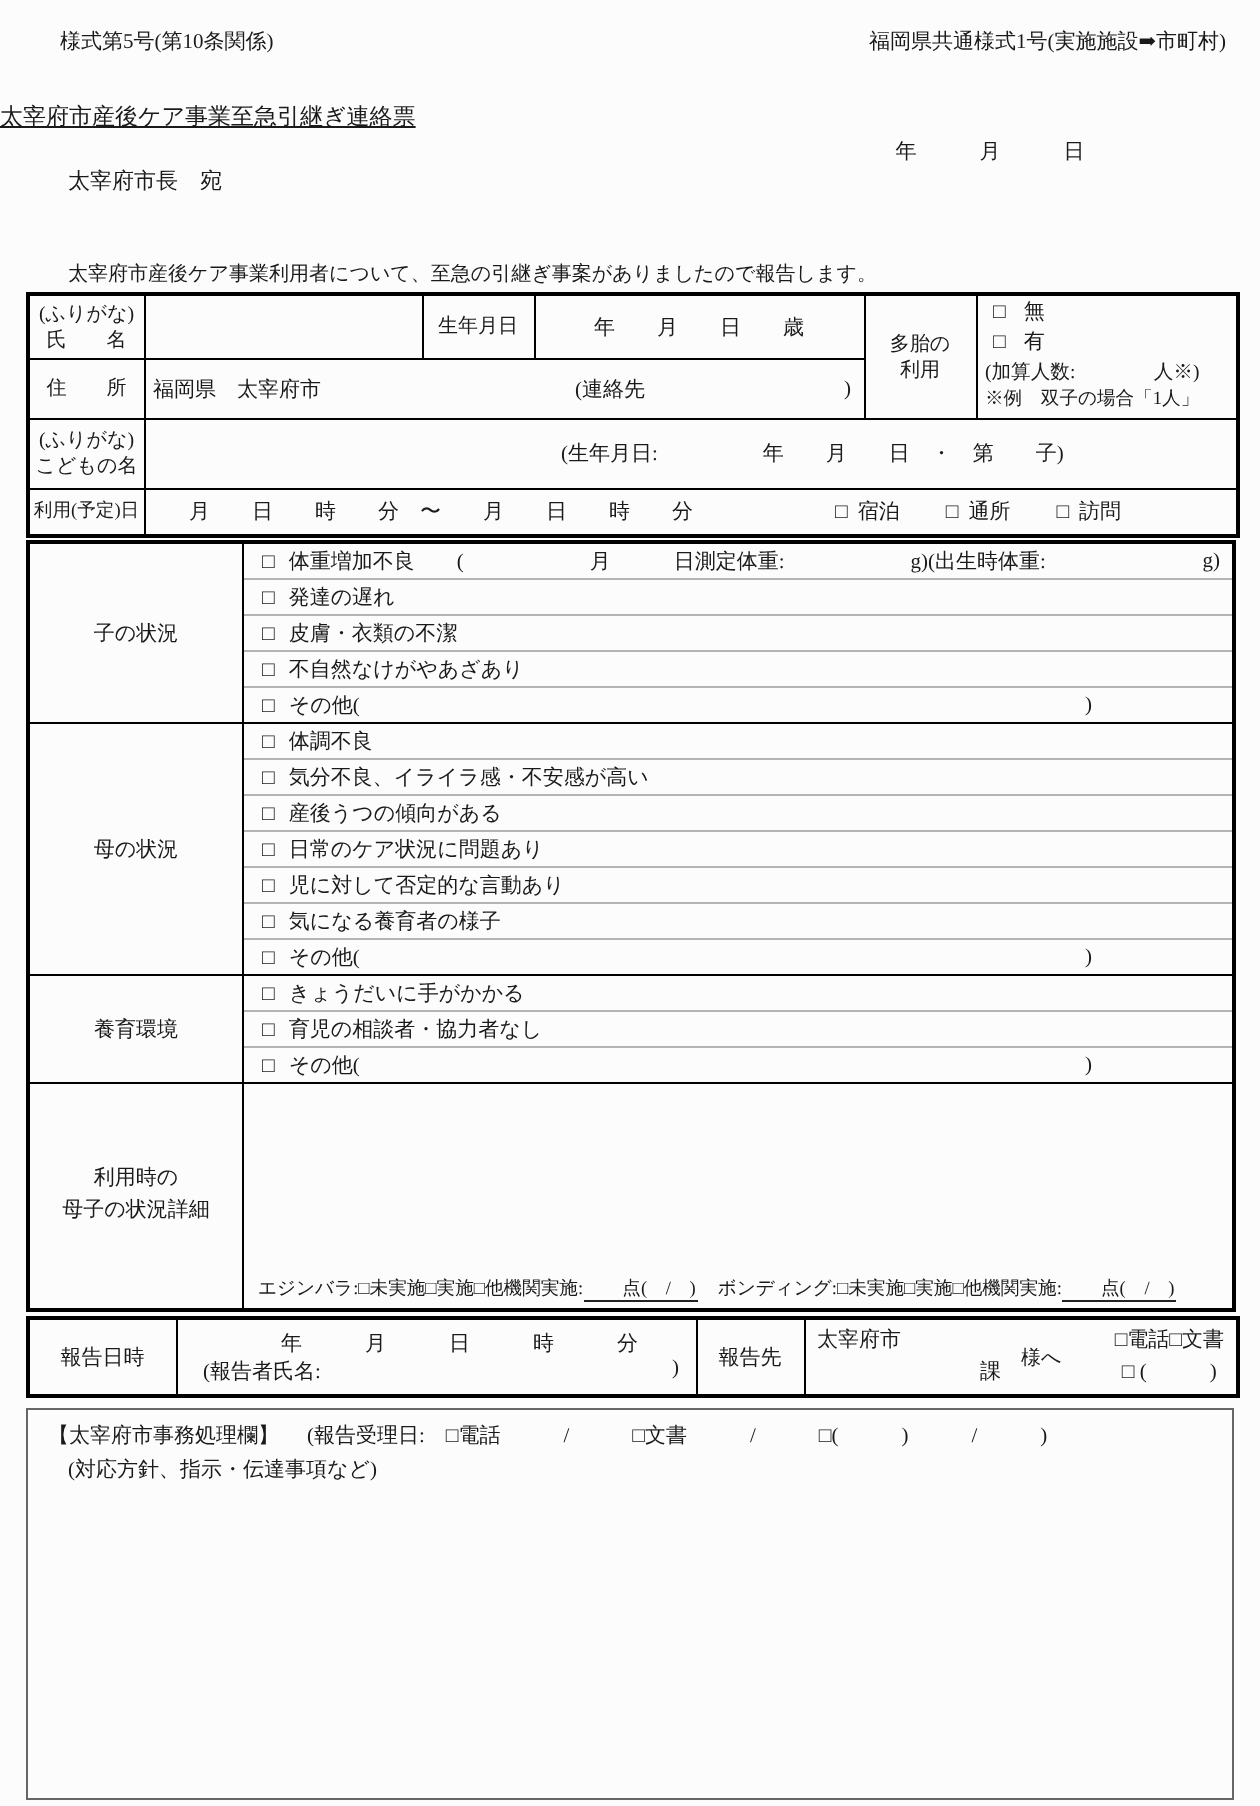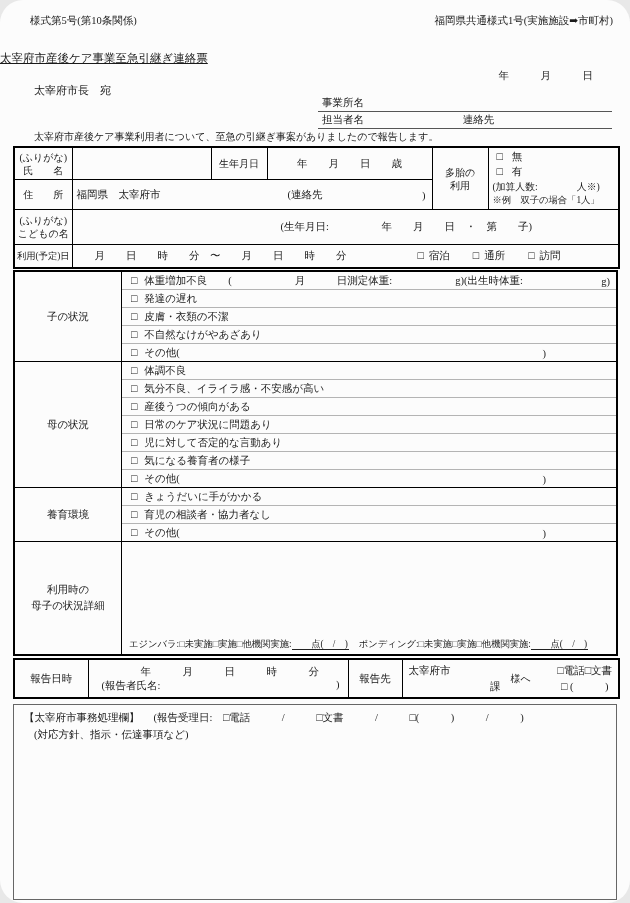--- a/index.html
+++ b/index.html
@@ -1,25 +1,25 @@
 <!DOCTYPE html>
 <html><head>
 <meta charset="utf-8">
 <style>
   html,body { margin:0; padding:0; background:#e8e8e8; }
   .page {
     position:relative; width:630px; height:903px; margin:0 auto;
     background:#fcfcfc; color:#1a1a1a;
     font-family:"Liberation Serif","DejaVu Serif",serif;
-    font-size:10.5px; overflow:hidden;border-radius:23px;
+    font-size:10.5px; overflow:hidden;
   }
   .hdr-left  { position:absolute; left:30px;  top:14px; font-size:10.5px; }
   .hdr-right { position:absolute; right:17px; top:14px; font-size:10.5px; }
   .title     { position:absolute; left:0; top:51px; width:100%; text-align:left; font-size:11.5px;text-decoration:underline; }
-  .date-line { position:absolute; right:13px; top:69px; width:220px; text-align:right; padding-right:24px; box-sizing:border-box; }
+  .date-line { position:absolute; right:13px; top:69px; width:220px; text-align:center; padding-right:24px; box-sizing:border-box; }
   .addressee { position:absolute; left:34px; top:83px; font-size:11px; }
   .office-block { position:absolute; left:318px; top:95px; width:294px; font-size:10.5px; }
   .office-line { border-bottom:1px solid #555; padding:1px 0 1px 4px; height:14px; line-height:14px; }
   .office-line .contact { margin-left:96px; }
   .intro { position:absolute; left:34px; top:130px; font-size:10px; }
 
   
   .t1 { position:absolute; left:13px; top:146px; width:605px; border-collapse:collapse; table-layout:fixed; border:2px solid #000; }
   .t1 td { border:1px solid #000; padding:0 4px; vertical-align:middle; font-size:10.5px; overflow:hidden; }
   .t1 .lab { text-align:center; padding:1px 1px; font-size:10px; line-height:1.3; }
@@ -81,29 +81,20 @@
 <body>
 
 <div class="page">
 
   <div class="hdr-left">様式第5号(第10条関係)</div>
   <div class="hdr-right">福岡県共通様式1号(実施施設➡市町村)</div>
   <div class="title">太宰府市産後ケア事業至急引継ぎ連絡票</div>
   <div class="date-line">年　　　月　　　日</div>
   <div class="addressee">太宰府市長　宛</div>
 
-  <div class="office-block">
-    <div class="office-line">
-      <span>事業所名</span>
-    </div>
-    <div class="office-line">
-      <span>担当者名</span>
-      <span class="contact">連絡先</span>
-    </div>
-  </div>
 
   <div class="intro">太宰府市産後ケア事業利用者について、至急の引継ぎ事案がありましたので報告します。</div>
 
   <table class="t1">
     <colgroup>
       <col style="width:58px">
         <col style="width:139px">
         <col style="width:56px">
       <col style="width:165px">
         <col style="width:56px">

